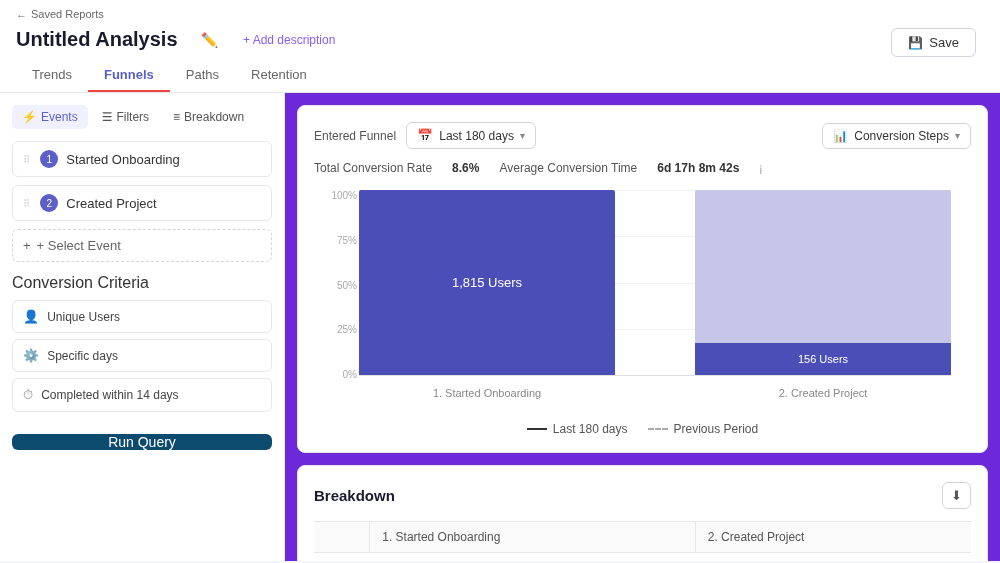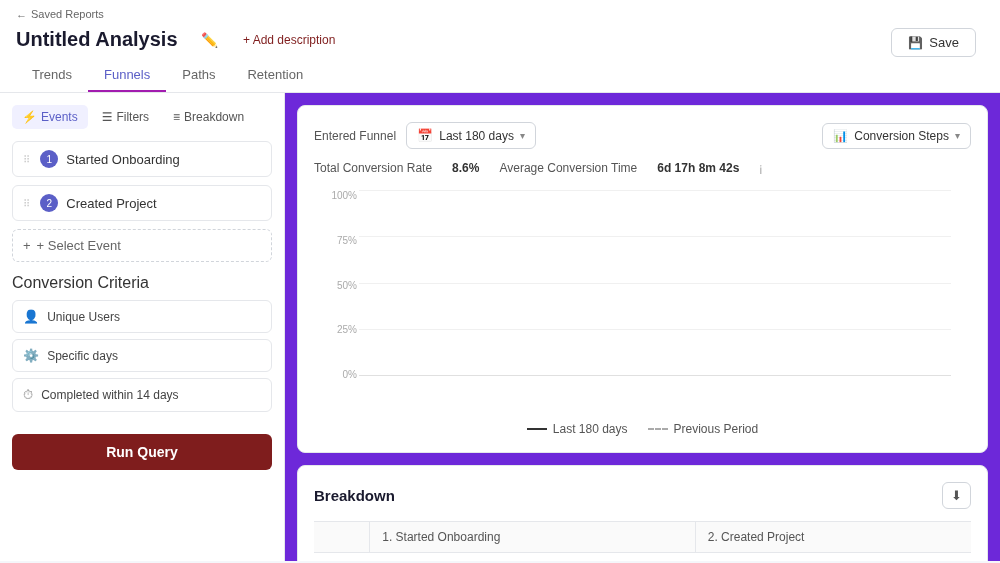--- a/index.html
+++ b/index.html
@@ -3,48 +3,48 @@
   <meta charset="utf-8">
   <style>
     * { box-sizing: border-box; margin: 0; padding: 0; }
     body { font-family: -apple-system, BlinkMacSystemFont, 'Segoe UI', sans-serif; font-size: 13px; color: #333; background: #f5f6fa; width: 1000px; height: 563px; overflow: hidden; }
 
     .top-bar { background: #fff; border-bottom: 1px solid #e5e7eb; padding: 0 16px; }
     .saved-reports { font-size: 11px; color: #666; padding: 8px 0 4px 0; display: flex; align-items: center; gap: 4px; cursor: pointer; }
     .title-row { display: flex; align-items: center; gap: 24px; padding: 4px 0 8px 0; }
     .page-title { font-size: 20px; font-weight: 600; color: #1a1a2e; }
     .edit-icon { color: #aaa; cursor: pointer; font-size: 14px; }
-    .add-desc { font-size: 12px; color: #7f1d1d; cursor: pointer; }
+    .add-desc { font-size: 12px; color: #8b5cf6; cursor: pointer; }
     .save-btn { margin-left: auto; background: #fff; border: 1px solid #d1d5db; border-radius: 6px; padding: 6px 16px; cursor: pointer; font-size: 13px; color: #333; display: flex; align-items: center; gap: 6px; }
     .save-btn-icon { font-size: 12px; }
 
     .tabs { display: flex; gap: 0; }
     .tab { padding: 8px 16px; font-size: 13px; color: #666; cursor: pointer; border-bottom: 2px solid transparent; }
-    .tab.active { color: #5b5fc7; border-bottom: 2px solid #a21caf; font-weight: 400; }
+    .tab.active { color: #5b5fc7; border-bottom: 2px solid #ef4444; font-weight: 700; }
 
     .main-layout { display: flex; height: calc(563px - 95px); }
 
     .left-panel { width: 285px; background: #fff; border-right: 1px solid #e5e7eb; padding: 12px; overflow-y: auto; flex-shrink: 0; }
     .panel-tabs { display: flex; gap: 4px; margin-bottom: 12px; }
     .panel-tab { padding: 5px 10px; border-radius: 5px; font-size: 12px; cursor: pointer; color: #555; display: flex; align-items: center; gap: 4px; background: transparent; border: none; }
     .panel-tab.active { background: #f0f0ff; color: #5b5fc7; font-weight: 500; }
 
     .event-item { display: flex; align-items: center; gap: 8px; padding: 8px 10px; border: 1px solid #e5e7eb; border-radius: 6px; margin-bottom: 8px; cursor: pointer; background: #fff; }
     .event-num { width: 18px; height: 18px; border-radius: 50%; background: #5b5fc7; color: #fff; font-size: 10px; display: flex; align-items: center; justify-content: center; flex-shrink: 0; }
     .event-drag { color: #ccc; font-size: 10px; cursor: grab; margin-right: 2px; }
     .event-label { font-size: 13px; color: #333; }
 
     .select-event { display: flex; align-items: center; gap: 6px; padding: 8px 10px; border: 1px dashed #d1d5db; border-radius: 6px; margin-bottom: 12px; cursor: pointer; color: #666; font-size: 13px; }
 
     .section-title { font-size: 16px; font-weight: 400; color: #333; margin: 12px 0 8px 0; }
 
     .criteria-item { display: flex; align-items: center; gap: 8px; padding: 8px 10px; border: 1px solid #e5e7eb; border-radius: 6px; margin-bottom: 6px; cursor: pointer; color: #444; font-size: 12px; }
     .criteria-icon { font-size: 13px; color: #888; }
 
-    .run-query-btn { width: 100%; background: #7f1d1d; color: #fff; border: none; border-radius: 6px; padding: 10px; font-size: 14px; font-weight: 700; cursor: pointer; margin-top: 16px; }
+    .run-query-btn { width: 100%; background: #0c4a6e; color: #fff; border: none; border-radius: 6px; padding: 0; font-size: 14px; font-weight: 400; cursor: pointer; margin-top: 16px; }
 
     .right-panel { flex: 1; overflow-y: auto; background: #6d28d9; }
 
     .chart-section { background: #fff; margin: 12px; border-radius: 8px; padding: 16px; border: 1px solid #e5e7eb; }
 
     .chart-header { display: flex; align-items: center; gap: 10px; margin-bottom: 12px; }
     .entered-funnel-label { font-size: 12px; color: #555; font-weight: 500; }
     .date-selector { display: flex; align-items: center; gap: 6px; border: 1px solid #d1d5db; border-radius: 6px; padding: 5px 10px; cursor: pointer; font-size: 12px; color: #333; background: #fff; }
     .cal-icon { font-size: 13px; color: #666; }
     .chevron-icon { font-size: 10px; color: #888; }
@@ -191,20 +191,40 @@
         </div>
 
         <div style="position:absolute; left:45px; right:20px; top:0; height:185px;">
           <div style="position:absolute; top:0%; left:0; right:0; border-top:1px solid #f0f0f0;"></div>
           <div style="position:absolute; top:25%; left:0; right:0; border-top:1px solid #f0f0f0;"></div>
           <div style="position:absolute; top:50%; left:0; right:0; border-top:1px solid #f0f0f0;"></div>
           <div style="position:absolute; top:75%; left:0; right:0; border-top:1px solid #f0f0f0;"></div>
           <div style="position:absolute; top:100%; left:0; right:0; border-top:1px solid #e0e0e0;"></div>
         </div>
 
+        <div style="position:absolute; left:45px; right:20px; bottom:35px; height:185px; display:flex; gap:80px; align-items:flex-end;">
+
+          <div style="flex:1; display:flex; flex-direction:column; align-items:center; position:relative;">
+            <div style="width:100%; height:185px; background:#4c4eb8; border-radius:2px 2px 0 0; display:flex; align-items:center; justify-content:center;">
+              <span style="color:#fff; font-size:13px; font-weight:500;">1,815 Users</span>
+            </div>
+            <span style="position:absolute; bottom:-24px; font-size:11px; color:#888; white-space:nowrap;">1. Started Onboarding</span>
+          </div>
+
+          <div style="flex:1; display:flex; flex-direction:column; align-items:center; position:relative;">
+
+            <div style="width:100%; height:185px; background:#c5c6e8; border-radius:2px 2px 0 0; position:relative;">
+
+              <div style="position:absolute; bottom:0; left:0; right:0; height:32px; background:#4c4eb8; display:flex; align-items:center; justify-content:center;">
+                <span style="color:#fff; font-size:11px; font-weight:500;">156 Users</span>
+              </div>
+            </div>
+            <span style="position:absolute; bottom:-24px; font-size:11px; color:#888; white-space:nowrap;">2. Created Project</span>
+          </div>
+        </div>
       </div>
 
       <div class="legend">
         <div class="legend-item">
           <div class="legend-line"></div>
           <span>Last 180 days</span>
         </div>
         <div class="legend-item">
           <div class="legend-dashed"></div>
           <span>Previous Period</span>

